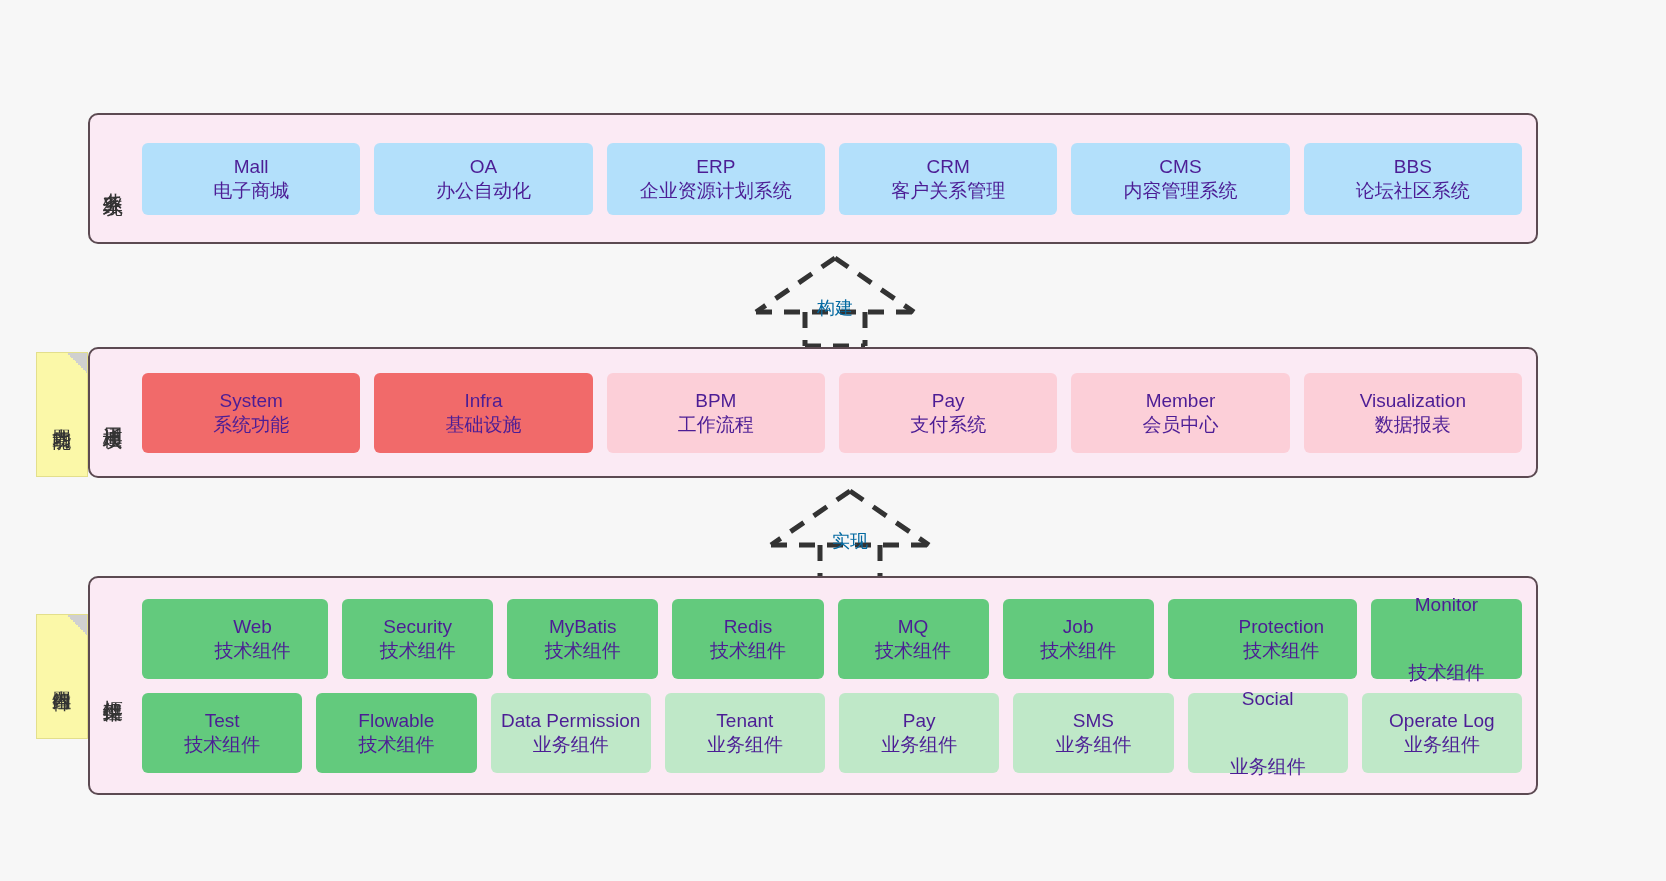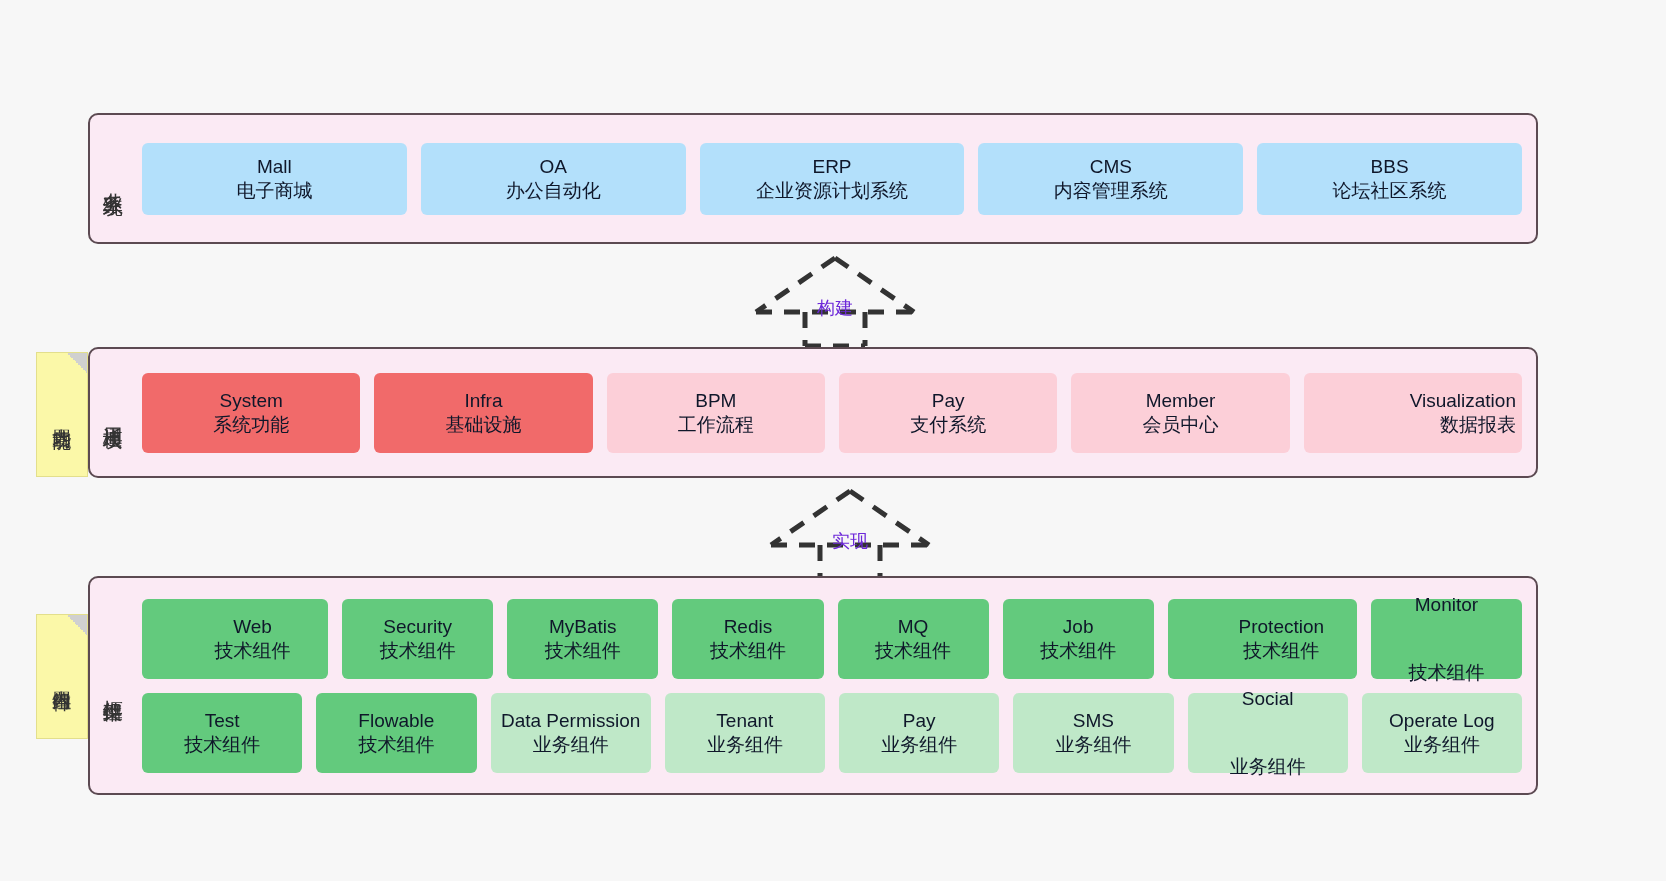--- a/index.html
+++ b/index.html
@@ -55,21 +55,21 @@
   .cell {
     flex: 1 1 0;
     border-radius: 6px;
     display: flex;
     flex-direction: column;
     align-items: center;
     justify-content: center;
     text-align: center;
     font-size: 19px;
     line-height: 1.22;
-    color: #0f172a;
+    color: #4c1d95;
     padding: 4px 6px;
   }
   .cell .en { white-space: nowrap; }
   .cell.wrap .en { white-space: normal; }
 
   
   #layer-business { left: 88px; top: 113px; width: 1450px; height: 131px; }
   #layer-business .cell { height: 72px; }
 
   #layer-modules  { left: 88px; top: 347px; width: 1450px; height: 131px; }
@@ -108,21 +108,21 @@
   
   .uml-arrow { position: absolute; }
   #arrow-build   { left: 750px; top: 252px; width: 170px; height: 95px; }
   #arrow-realize { left: 765px; top: 485px; width: 170px; height: 95px; }
   .uml-label {
     position: absolute;
     left: 0; right: 0;
     top: 44px;
     text-align: center;
     font-size: 18px;
-    color: #6d28d9;
+    color: #0369a1;
     pointer-events: none;
   }
 </style>
 </head>
 <body>
 
 <div id="canvas">
 
   <div class="layer" id="layer-business">
     <div class="layer-title">业务系统</div>
@@ -132,20 +132,24 @@
             <div class="en">Mall</div>
             <div class="cn">电子商城</div>
           </div>
           <div class="cell" style="background: rgb(179, 224, 251);">
             <div class="en">OA</div>
             <div class="cn">办公自动化</div>
           </div>
           <div class="cell" style="background: rgb(179, 224, 251);">
             <div class="en">ERP</div>
             <div class="cn">企业资源计划系统</div>
+          </div>
+          <div class="cell" style="background: rgb(179, 224, 251);">
+            <div class="en">CRM</div>
+            <div class="cn">客户关系管理</div>
           </div>
           <div class="cell" style="background: rgb(179, 224, 251);">
             <div class="en">CMS</div>
             <div class="cn">内容管理系统</div>
           </div>
           <div class="cell" style="background: rgb(179, 224, 251);">
             <div class="en">BBS</div>
             <div class="cn">论坛社区系统</div>
           </div>
         </div>
@@ -185,21 +189,21 @@
             <div class="cn">工作流程</div>
           </div>
           <div class="cell" style="background: rgb(252, 207, 216);">
             <div class="en">Pay</div>
             <div class="cn">支付系统</div>
           </div>
           <div class="cell" style="background: rgb(252, 207, 216);">
             <div class="en">Member</div>
             <div class="cn">会员中心</div>
           </div>
-          <div class="cell" style="background: rgb(252, 207, 216); align-items: flex-end;">
+          <div class="cell" style="background: rgb(252, 207, 216);">
             <div class="en">Visualization</div>
             <div class="cn">数据报表</div>
           </div>
         </div>
       </div>
   </div>
 
   <div class="uml-arrow" id="arrow-realize">
     <svg width="170" height="95" viewBox="0 0 170 95">
       <path d="M85 6 L164 60" fill="none" stroke="#333333" stroke-width="5" stroke-dasharray="16,12" stroke-linecap="butt"></path>

